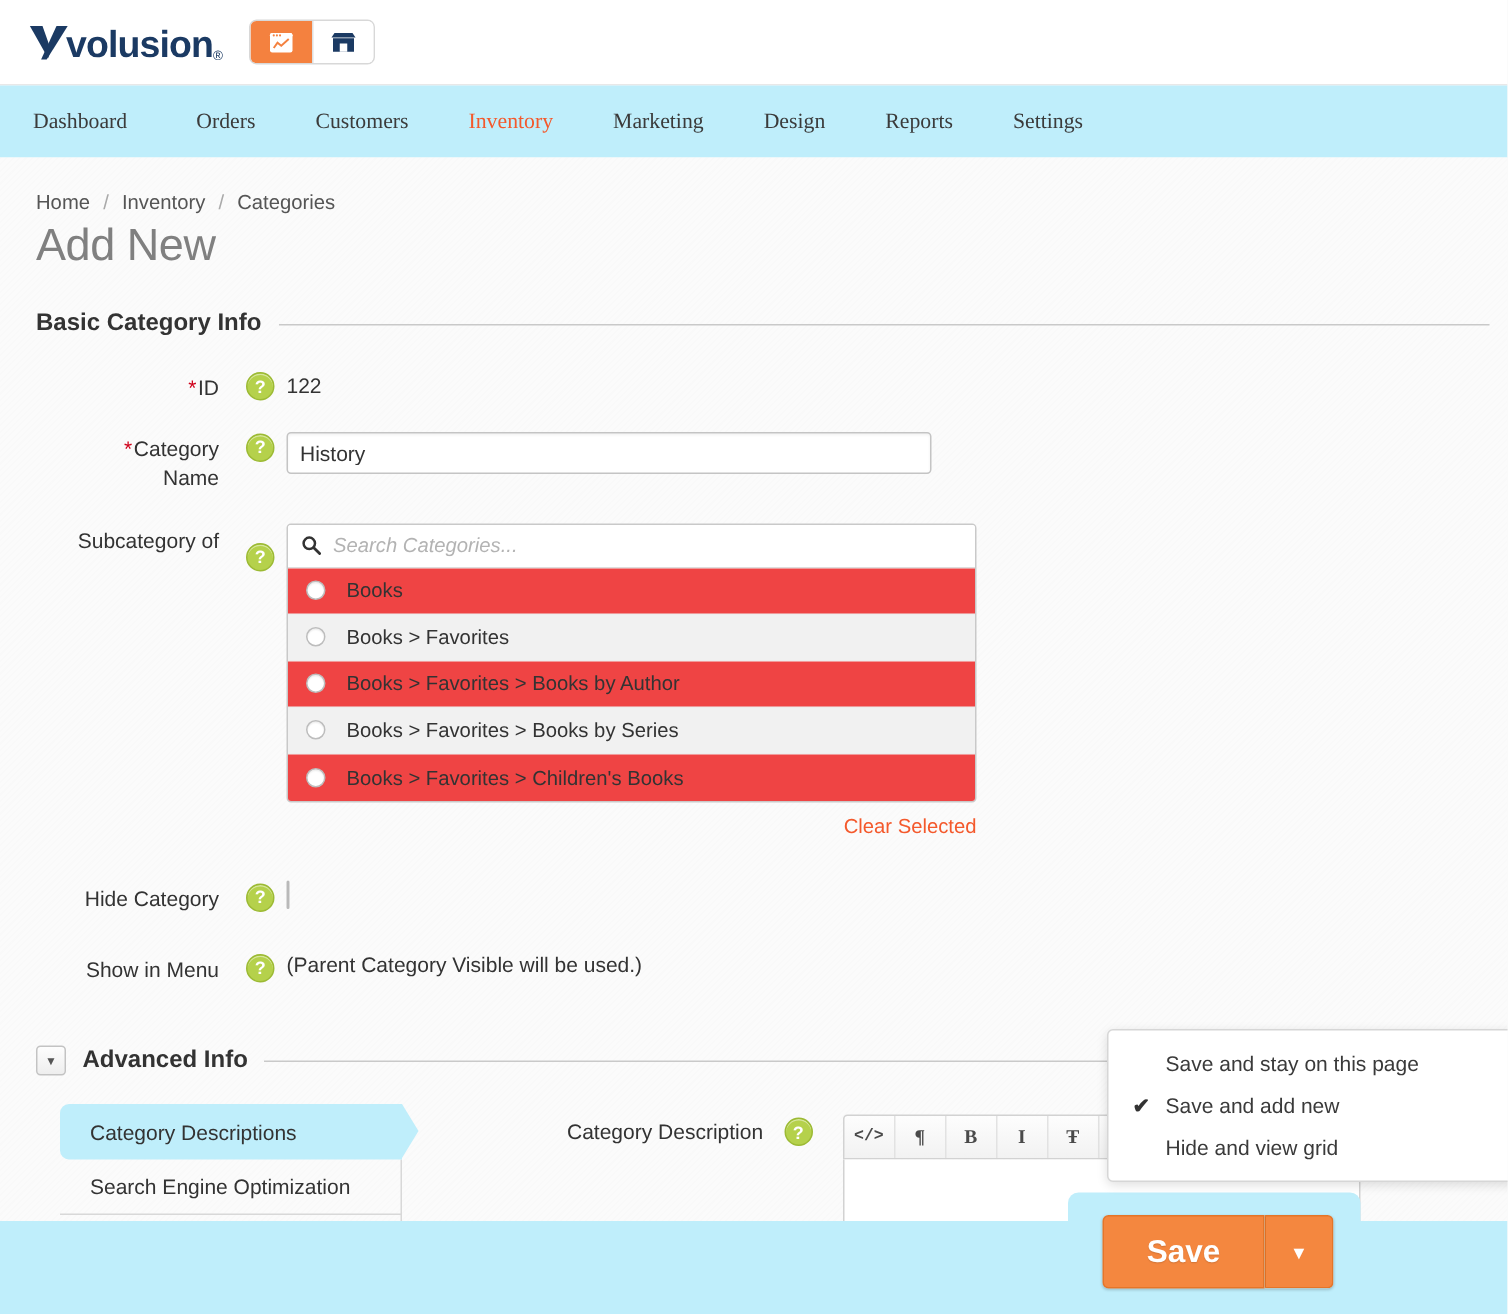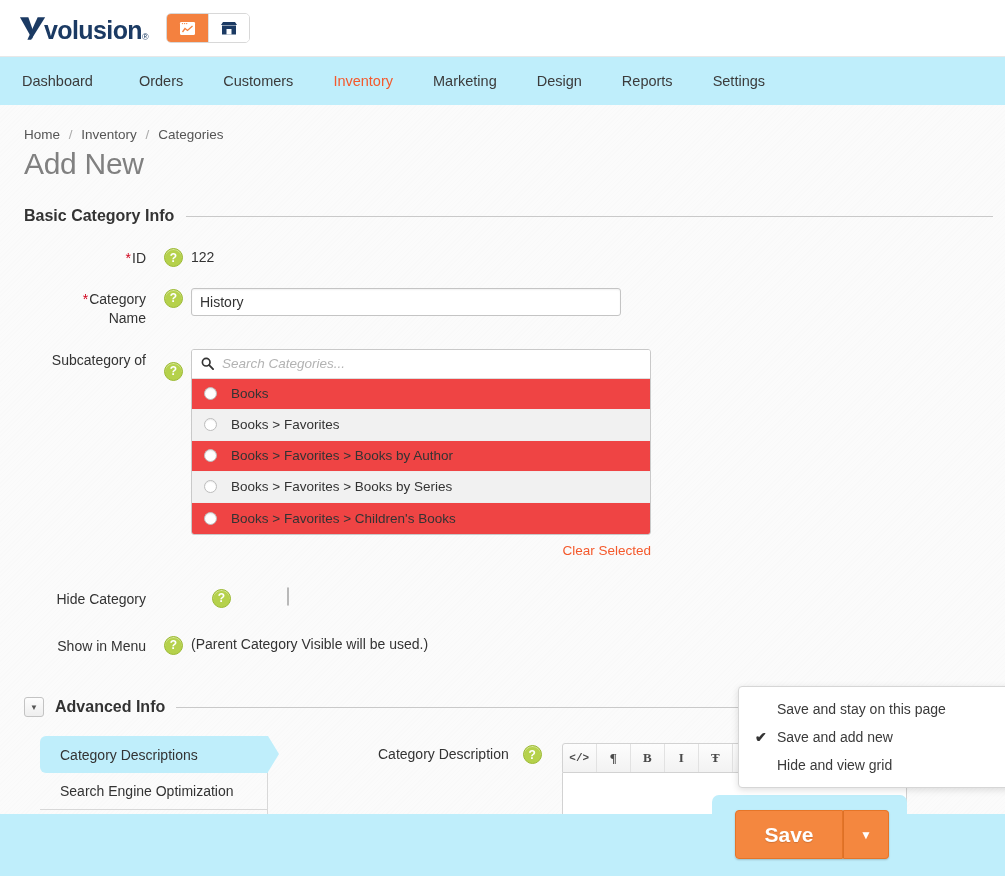--- a/index.html
+++ b/index.html
@@ -39,21 +39,21 @@
   .mode-btn.active { background: #f4813f; }
   .mode-btn + .mode-btn { border-left: 1px solid #e0e0e0; }
 
   
   .nav {
     height: 48px; background: #bfeefb;
     display: flex; align-items: center; padding-left: 22px; gap: 0;
   }
   .nav-item {
     font-size: 14.5px; color: #3b3b3b; padding: 0 20px;
-    cursor: pointer; white-space: nowrap;
+    cursor: pointer; white-space: nowrap; font-family: Liberation Serif, serif;
   }
   .nav-item:first-child { padding-left: 0; padding-right: 26px; }
   .nav-item.active { color: #f4592c; }
 
   
   .page {
     padding: 22px 0 0 24px; position: relative;
     height: calc(876px - 57px - 48px);
     background:
       repeating-linear-gradient(135deg, rgba(0,0,0,.008) 0 1px, transparent 1px 3px),
@@ -342,21 +342,21 @@
         </div>
         <div class="opt">
           <span class="radio"></span>
           <span>Books &gt; Favorites &gt; Children's Books</span>
         </div>
       </div>
       <div class="clear-link">Clear Selected</div>
     </div>
   </div>
 
-  <div class="frow" style="margin-top:30px;gap:48px;">
+  <div class="frow" style="margin-top:30px;">
     <div class="flabel">Hide Category</div>
     <div class="help">?</div>
     <div class="fctl"><span class="cbox"></span></div>
   </div>
 
   <div class="frow" style="margin-top:26px;">
     <div class="flabel">Show in Menu</div>
     <div class="help">?</div>
     <div class="fctl"><span class="note">(Parent Category Visible will be used.)</span></div>
   </div>

